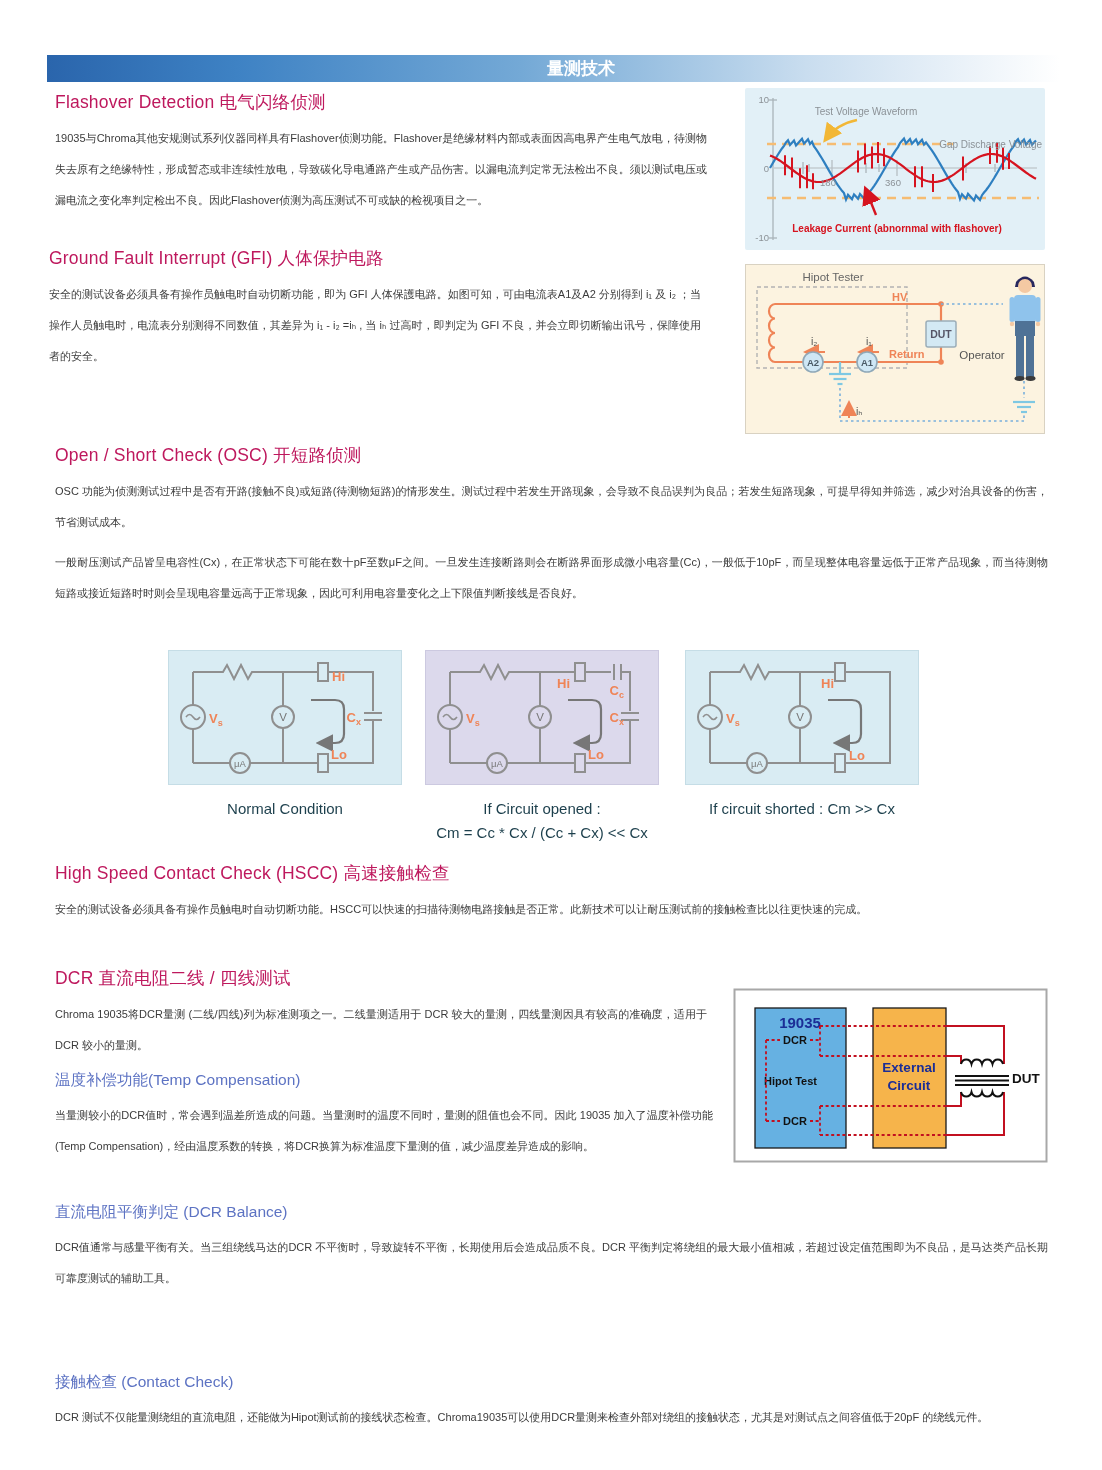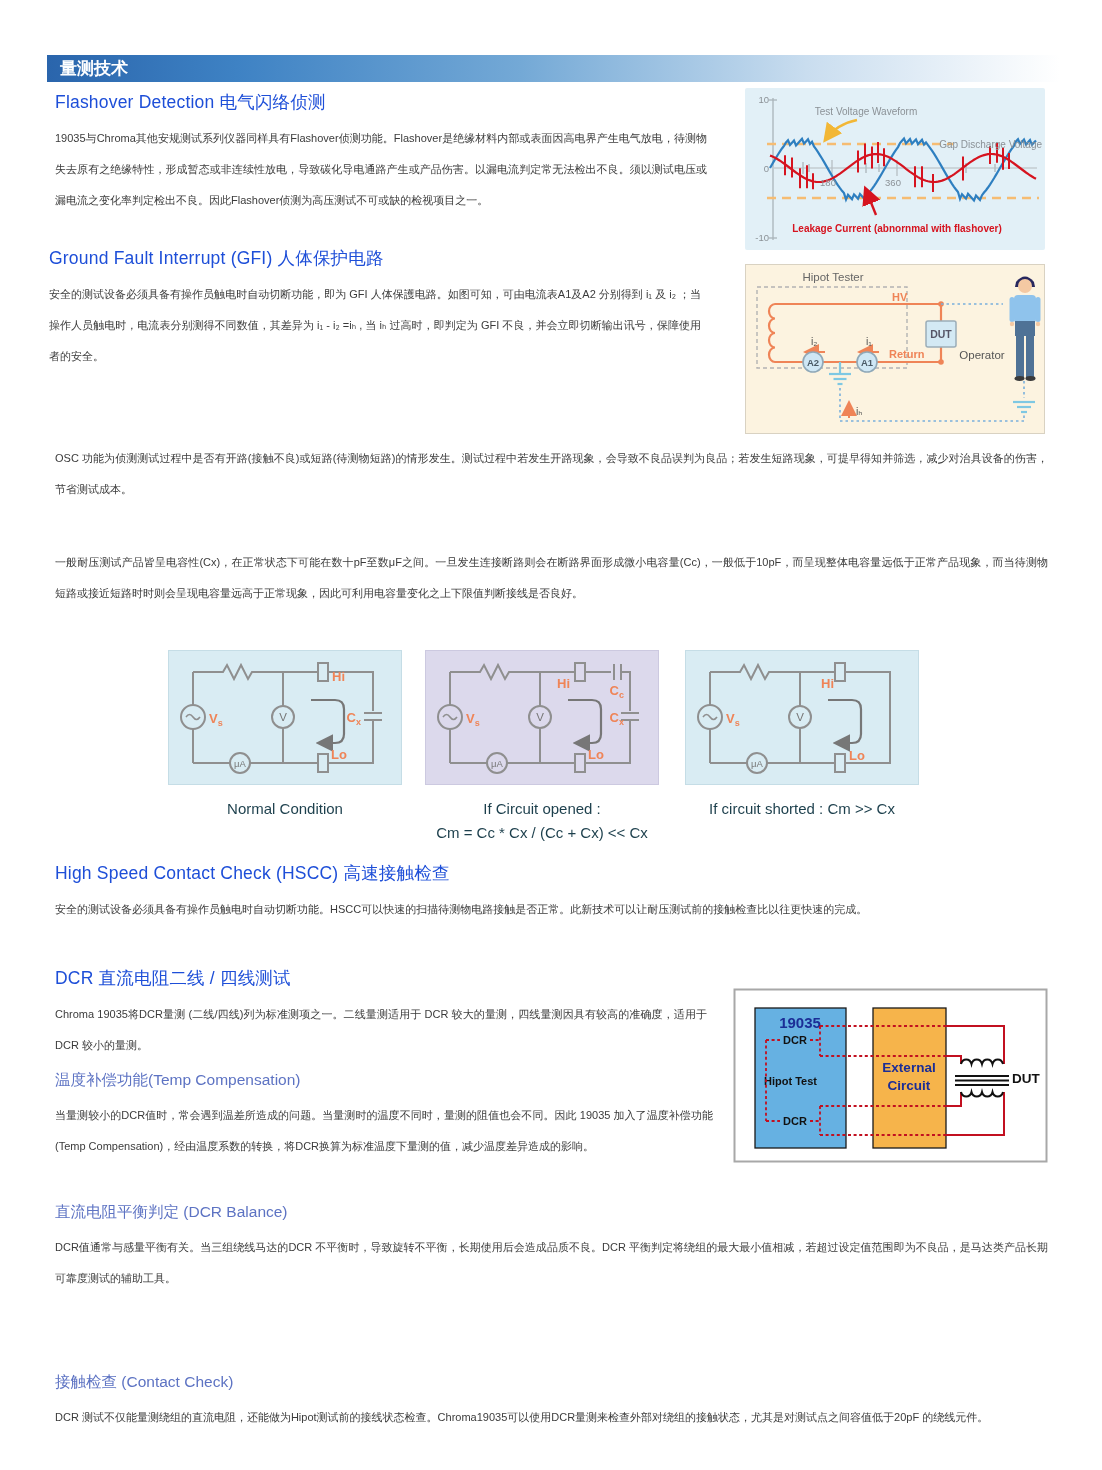--- a/index.html
+++ b/index.html
@@ -1,21 +1,21 @@
 <!DOCTYPE html>
 <html><head>
 <meta charset="utf-8">
 <style>
   *{box-sizing:border-box;margin:0;padding:0}
   html,body{background:#fff}
   body{width:1102px;height:1470px;position:relative;font-family:"Liberation Sans","DejaVu Sans",sans-serif;overflow:hidden}
   .abs{position:absolute}
   .header-bar{left:47px;top:55px;width:1055px;height:27px;color:#fff;font-size:17px;font-weight:bold;line-height:27px;padding-left:13px;
-    background:linear-gradient(90deg,#2a65ac 0%,#3e82c4 18%,#74a9d6 45%,#c9ddef 72%,#ffffff 96%);}
-  .t1{color:#1d4ed8;font-size:17.5px;font-weight:500;margin-bottom:9px;letter-spacing:.2px}
+    background:linear-gradient(90deg,#2a65ac 0%,#3e82c4 18%,#74a9d6 45%,#c9ddef 72%,#ffffff 96%);text-align:center;}
+  .t1{color:#be185d;font-size:17.5px;font-weight:500;margin-bottom:9px;letter-spacing:.2px}
   .t2{color:#5d73c3;font-size:15.5px;font-weight:500;margin-bottom:9px}
   .body{font-size:11px;line-height:31px;color:#3b3b3b;text-align:justify}
   .cap{margin-top:8px;text-align:center;font-size:15px;color:#1c3f4c;font-weight:500;line-height:23px;white-space:nowrap}
   svg text{font-family:"Liberation Sans","DejaVu Sans",sans-serif}
 </style>
 </head>
 <body>
 
 <div class="abs header-bar">
   <span>量测技术</span>
@@ -155,20 +155,21 @@
     <rect x="271" y="72" width="8" height="41" fill="#4f7296"></rect>
     <rect x="281" y="72" width="8" height="41" fill="#4f7296"></rect>
     <ellipse cx="274.5" cy="114.5" rx="5" ry="2.4" fill="#3a3a3a"></ellipse>
     <ellipse cx="285.5" cy="114.5" rx="5" ry="2.4" fill="#3a3a3a"></ellipse>
   </g>
   <text x="237" y="95" text-anchor="middle" font-size="11.5" fill="#555">Operator</text>
 </svg>
 </div>
 
 <div class="abs" style="left:55px;top:443px;width:993px">
+  <div class="t1">Open / Short Check (OSC) 开短路侦测</div>
   <div class="body">OSC 功能为侦测测试过程中是否有开路(接触不良)或短路(待测物短路)的情形发生。测试过程中若发生开路现象，会导致不良品误判为良品；若发生短路现象，可提早得知并筛选，减少对治具设备的伤害，节省测试成本。</div>
 </div>
 <div class="abs body" style="left:55px;top:547px;width:993px">一般耐压测试产品皆呈电容性(Cx)，在正常状态下可能在数十pF至数μF之间。一旦发生连接断路则会在断路界面形成微小电容量(Cc)，一般低于10pF，而呈现整体电容量远低于正常产品现象，而当待测物短路或接近短路时时则会呈现电容量远高于正常现象，因此可利用电容量变化之上下限值判断接线是否良好。</div>
 
 <div class="abs" style="left:168px;top:650px;width:234px">
   <svg width="234" height="135" viewBox="0 0 234 135">
     <rect x="0.5" y="0.5" width="233" height="134" fill="#d9ecf3" stroke="#c5dde6"></rect>
     <g stroke="#8f8f8f" stroke-width="2" fill="none">
       <path d="M25,22 H55 l4,-7 l7,14 l7,-14 l7,14 l4,-7 H150 M160,22 H205 V61 M205,71 V113 H160 M150,113 H25 M25,113 V79 M25,55 V22 M115,22 V56 M115,78 V113"></path>
       <path d="M196,63 H214 M196,70 H214"></path>

